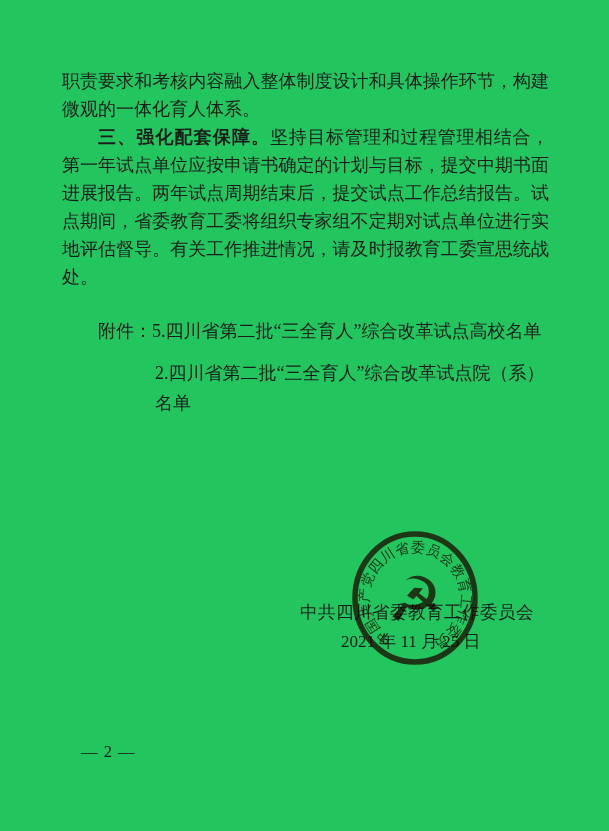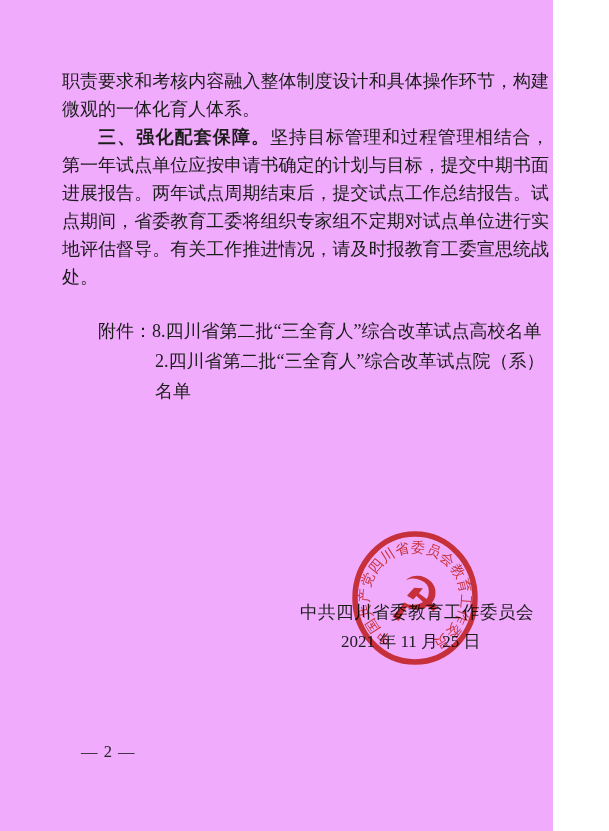--- a/index.html
+++ b/index.html
@@ -1,20 +1,20 @@
 <!DOCTYPE html>
 <html><head>
 <meta charset="utf-8">
 <style>
   html, body { margin: 0; padding: 0; background: #ffffff; }
   .page {
     position: relative;
-    width: 553px;
+    width: 609px;
     height: 831px;
-    background: #f0abfc;
+    background: #22c55e;
     overflow: hidden;
     font-family: "Liberation Serif", "DejaVu Serif", serif;
     color: #1c1c1c;
   }
   .body-text {
     position: absolute;
     left: 62px;
     top: 67px;
     width: 487px;
     font-size: 18px;
@@ -29,21 +29,21 @@
     font-weight: 700;
     font-family: "Liberation Sans", "DejaVu Sans", sans-serif;
     letter-spacing: 0.5px;
   }
   .attachments {
     margin-top: 25px;
     line-height: 30px;
     text-align: left;
   }
   .att-line-1 { padding-left: 36px; }
-  .att-line-2 { padding-left: 93px; }
+  .att-line-2 { padding-left: 93px; margin-top: 12px; }
   .signature-org {
     position: absolute;
     left: 300px;
     top: 600px;
     font-size: 17.5px;
     letter-spacing: 0.5px;
   }
   .signature-date {
     position: absolute;
     left: 341px;
@@ -80,21 +80,21 @@
 </head>
 <body>
 
 <div class="page">
 
   <div class="body-text">
     <p><span>职责要求和考核内容融入整体制度设计和具体操作环节，构建微观的一体化育人体系。</span></p>
     <p class="para-indent para-3"><span class="lead">三、强化配套保障。</span><span>坚持目标管理和过程管理相结合，第一年试点单位应按申请书确定的计划与目标，提交中期书面进展报告。两年试点周期结束后，提交试点工作总结报告。试点期间，省委教育工委将组织专家组不定期对试点单位进行实地评估督导。有关工作推进情况，请及时报教育工委宣思统战处。</span></p>
 
     <div class="attachments">
-      <div class="att-line-1"><span>附件：</span><span>8.四川省第二批“三全育人”综合改革试点高校名单</span></div>
+      <div class="att-line-1"><span>附件：</span><span>5.四川省第二批“三全育人”综合改革试点高校名单</span></div>
       <div class="att-line-2"><span>2.四川省第二批“三全育人”综合改革试点院（系）名单</span></div>
     </div>
   </div>
 
   <div class="signature-org">中共四川省委教育工作委员会</div>
   <div class="signature-date">2021 年 11 月 25 日</div>
 
   <svg class="seal" viewBox="0 0 140 140" xmlns="http://www.w3.org/2000/svg">
     <ellipse cx="70" cy="70" rx="60" ry="64" fill="none" stroke-width="5.5" stroke="#d0392b"></ellipse>
     <path id="seal-text-arc" d="M 47,110 A 46,46 0 1 1 93,110" fill="none"></path>

